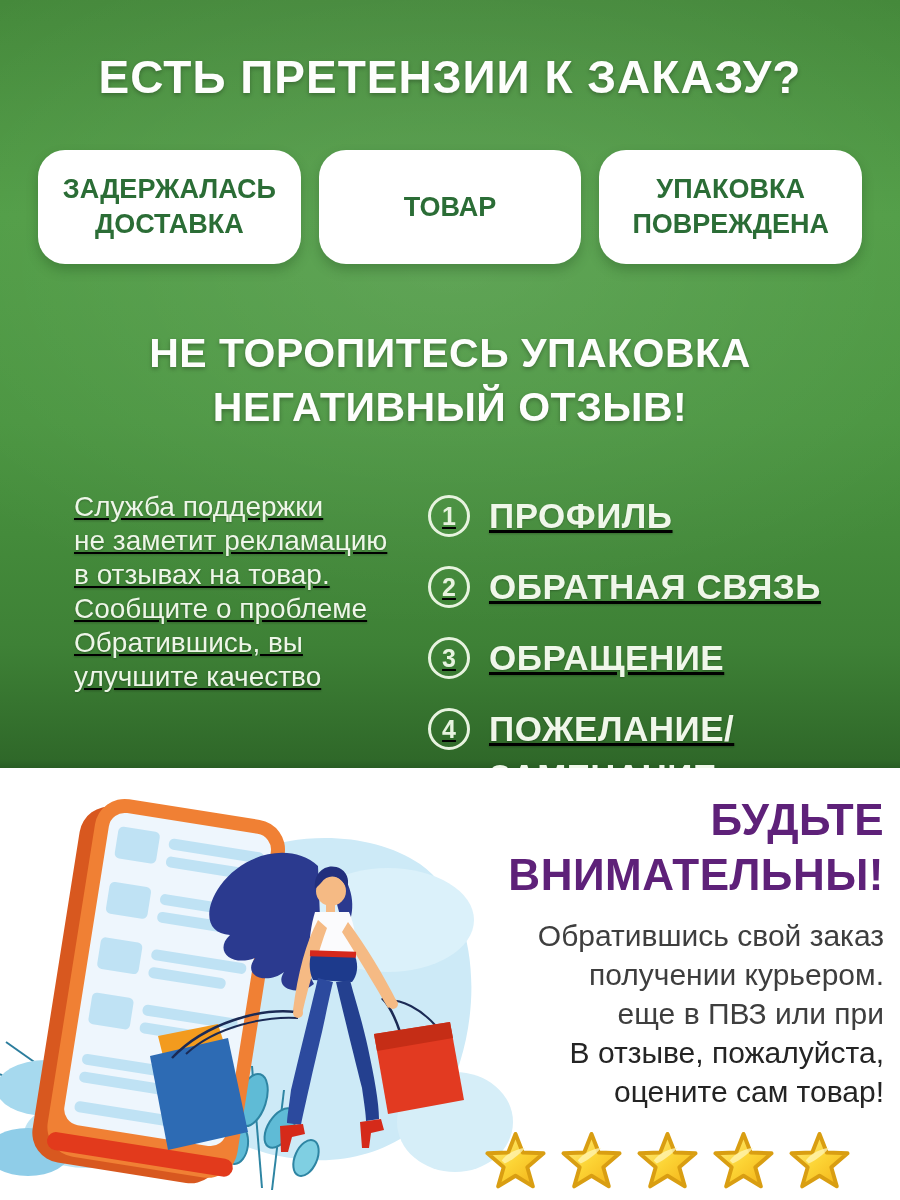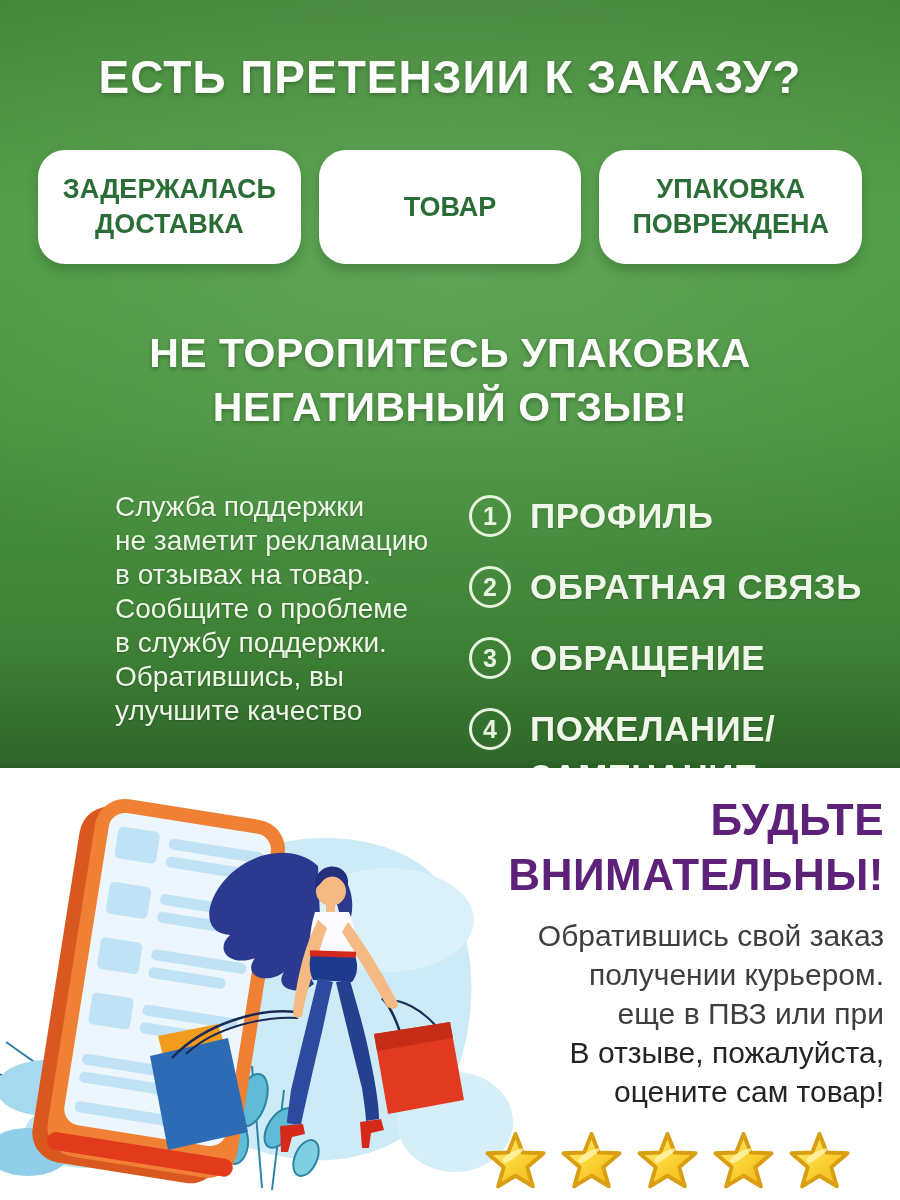--- a/index.html
+++ b/index.html
@@ -25,21 +25,21 @@
     flex:1; min-height:114px; background:#fff; border-radius:27px;
     display:flex; flex-direction:column; justify-content:center; align-items:center;
     text-align:left; color:#2b6d36; font-weight:700; font-size:27px; line-height:35px;
     box-shadow:0 6px 12px rgba(20,60,20,0.28);
   }
   .hero-subtitle {
     margin-top:62px; text-align:center;
     font-size:41px; font-weight:700; color:#fdfefc; line-height:54px; letter-spacing:0.5px;
     text-shadow:0 2px 4px rgba(0,0,0,0.28);
   }
-  .cols { display:flex; margin-top:56px; padding-left:115px; }
+  .cols { display:flex; margin-top:56px; padding-left:74px;text-decoration:underline; }
   .support { width:312px; }
   .support-line {
     font-size:28px; line-height:34px; color:#eef6e8; white-space:nowrap;
     text-shadow:0 1px 2px rgba(0,0,0,0.25);
   }
   .steps { margin-left:42px; padding-top:2px; }
   .step { display:flex; align-items:flex-start; margin-bottom:23px; }
   .step-circle {
     flex:none; width:42px; height:42px; margin:3px 19px 0 0;
     border:3px solid #e7f3df; border-radius:50%;
@@ -94,21 +94,20 @@
       <div>НЕГАТИВНЫЙ ОТЗЫВ!</div>
     </div>
 
     <div class="cols">
 
       <div class="support">
         <div class="support-line">Служба поддержки</div>
         <div class="support-line">не заметит рекламацию</div>
         <div class="support-line">в отзывах на товар.</div>
         <div class="support-line">Сообщите о проблеме</div>
-        <div class="support-line">в службу поддержки.</div>
         <div class="support-line">Обратившись, вы</div>
         <div class="support-line">улучшите качество</div>
       </div>
 
       <div class="steps">
         <div class="step">
           <span class="step-circle">1</span>
           <span class="step-text">
               <span class="step-label">ПРОФИЛЬ</span>
             </span>

